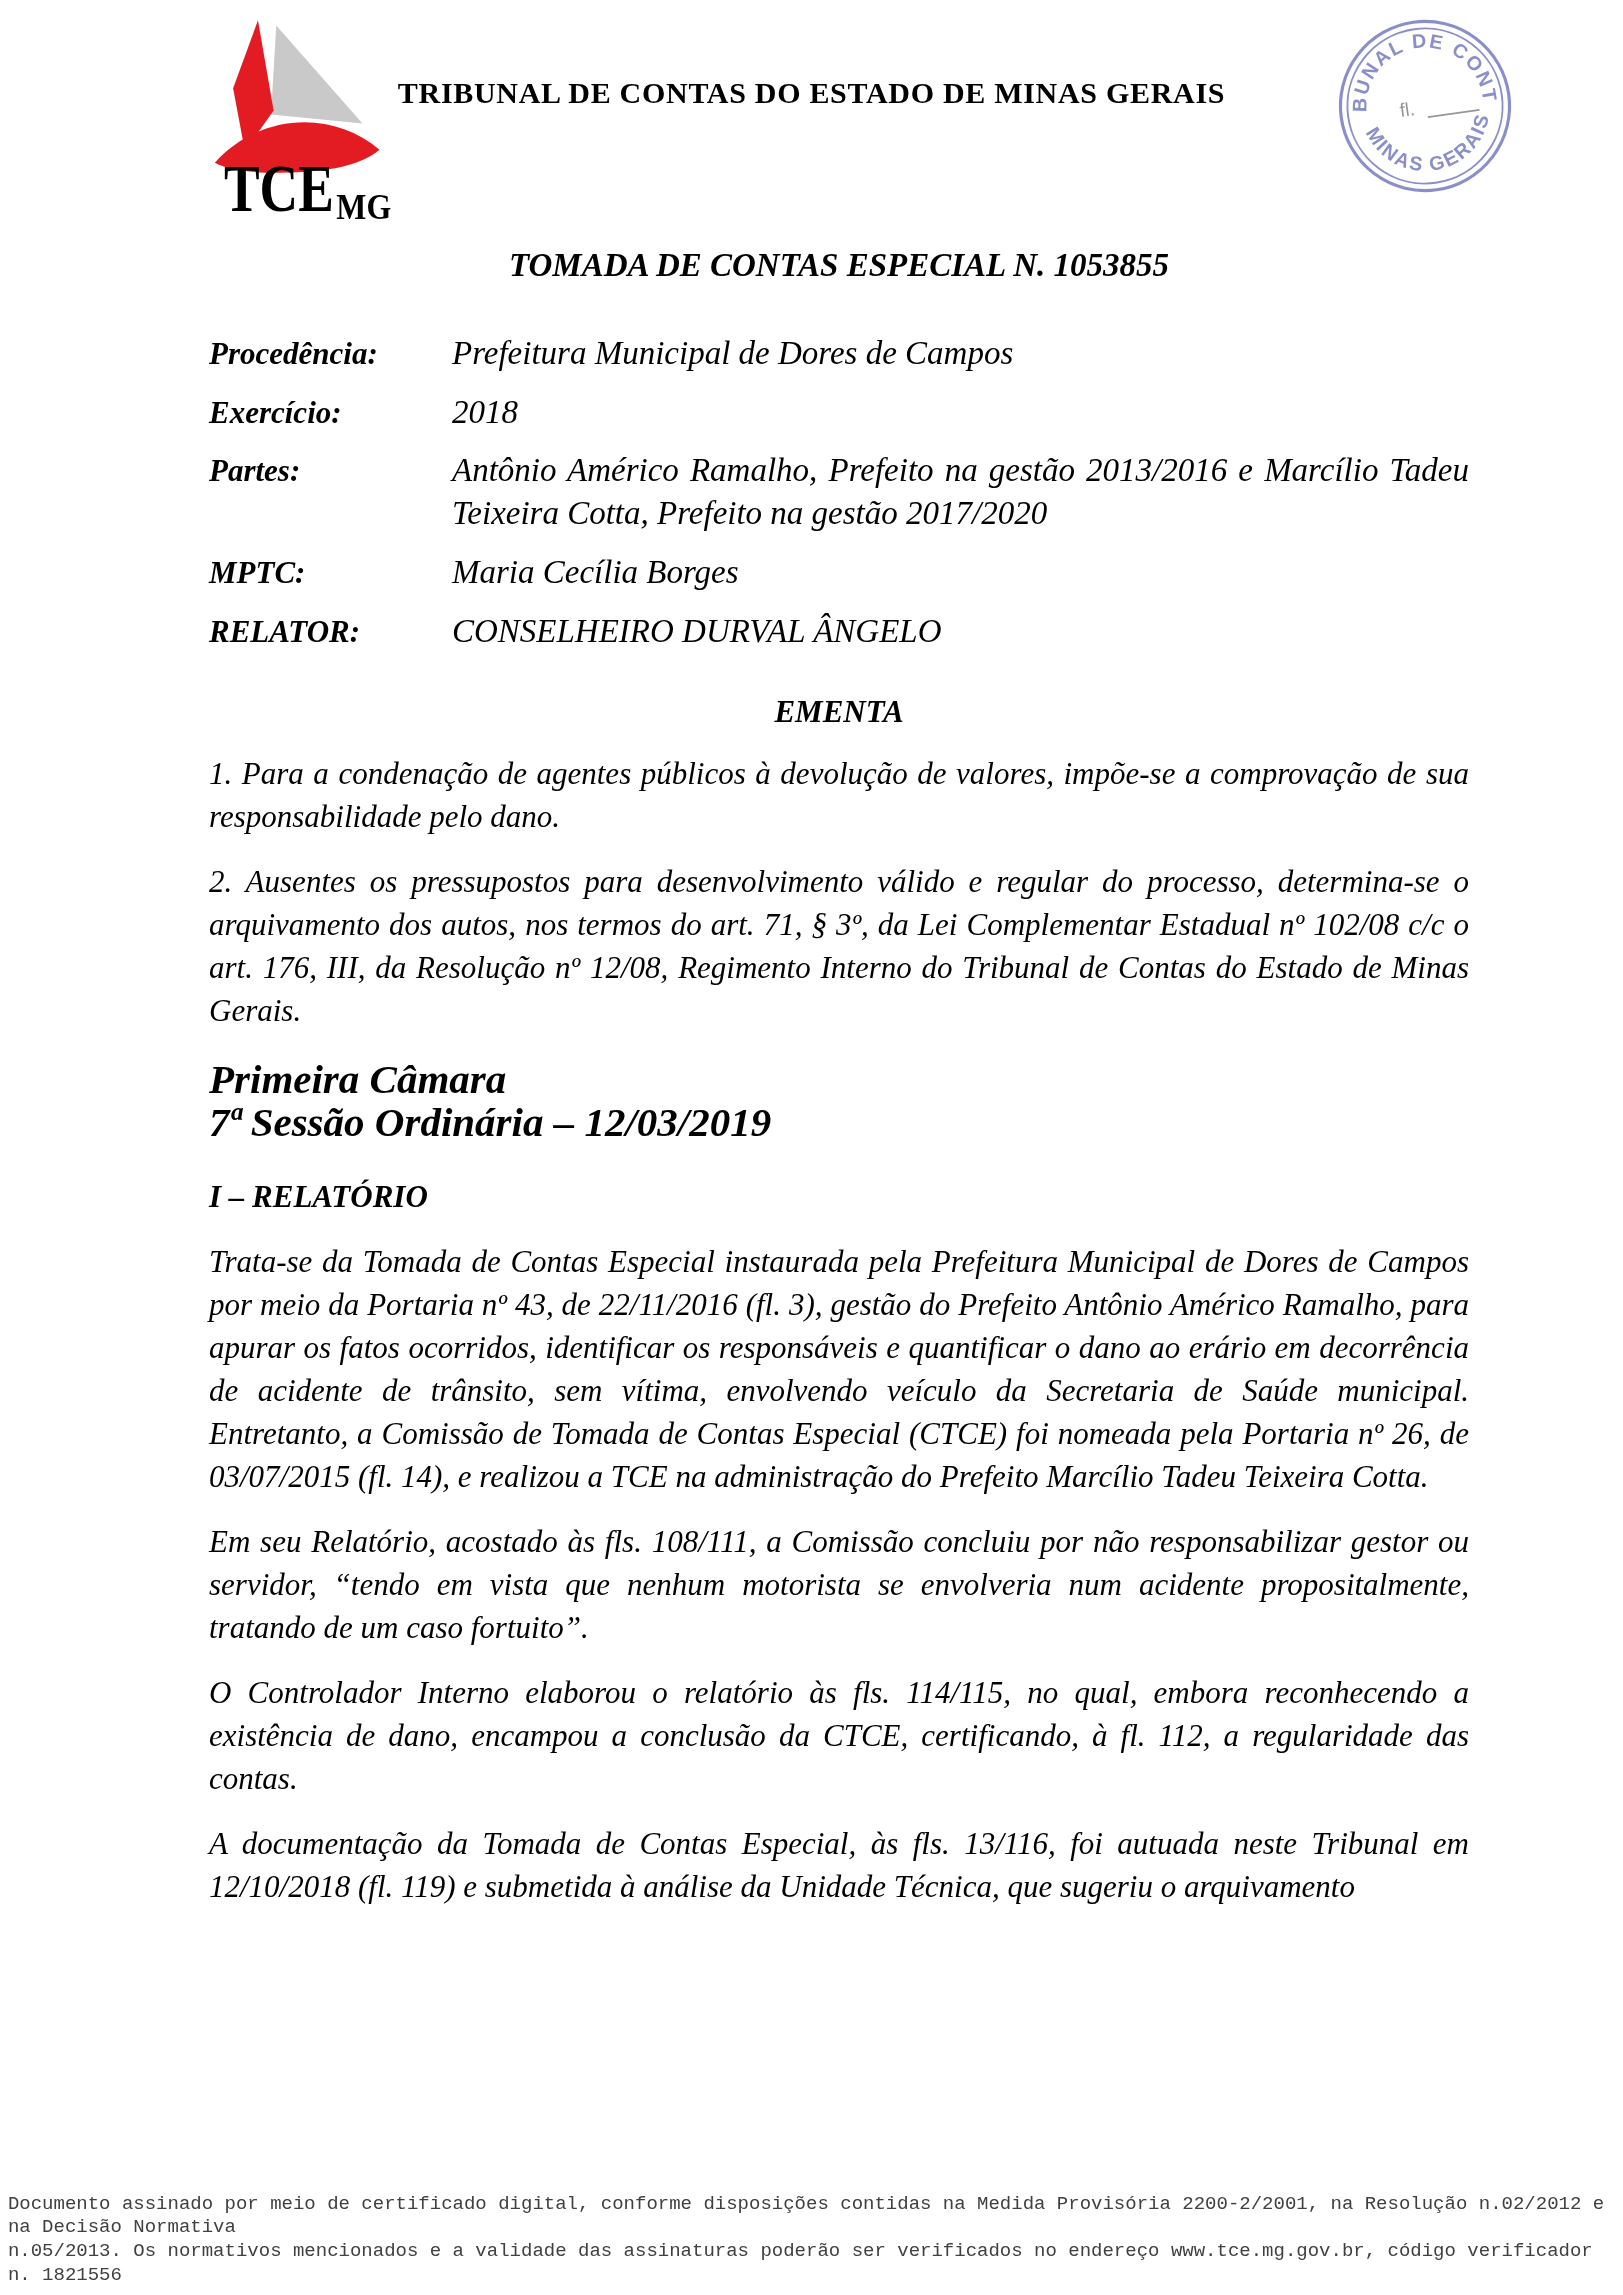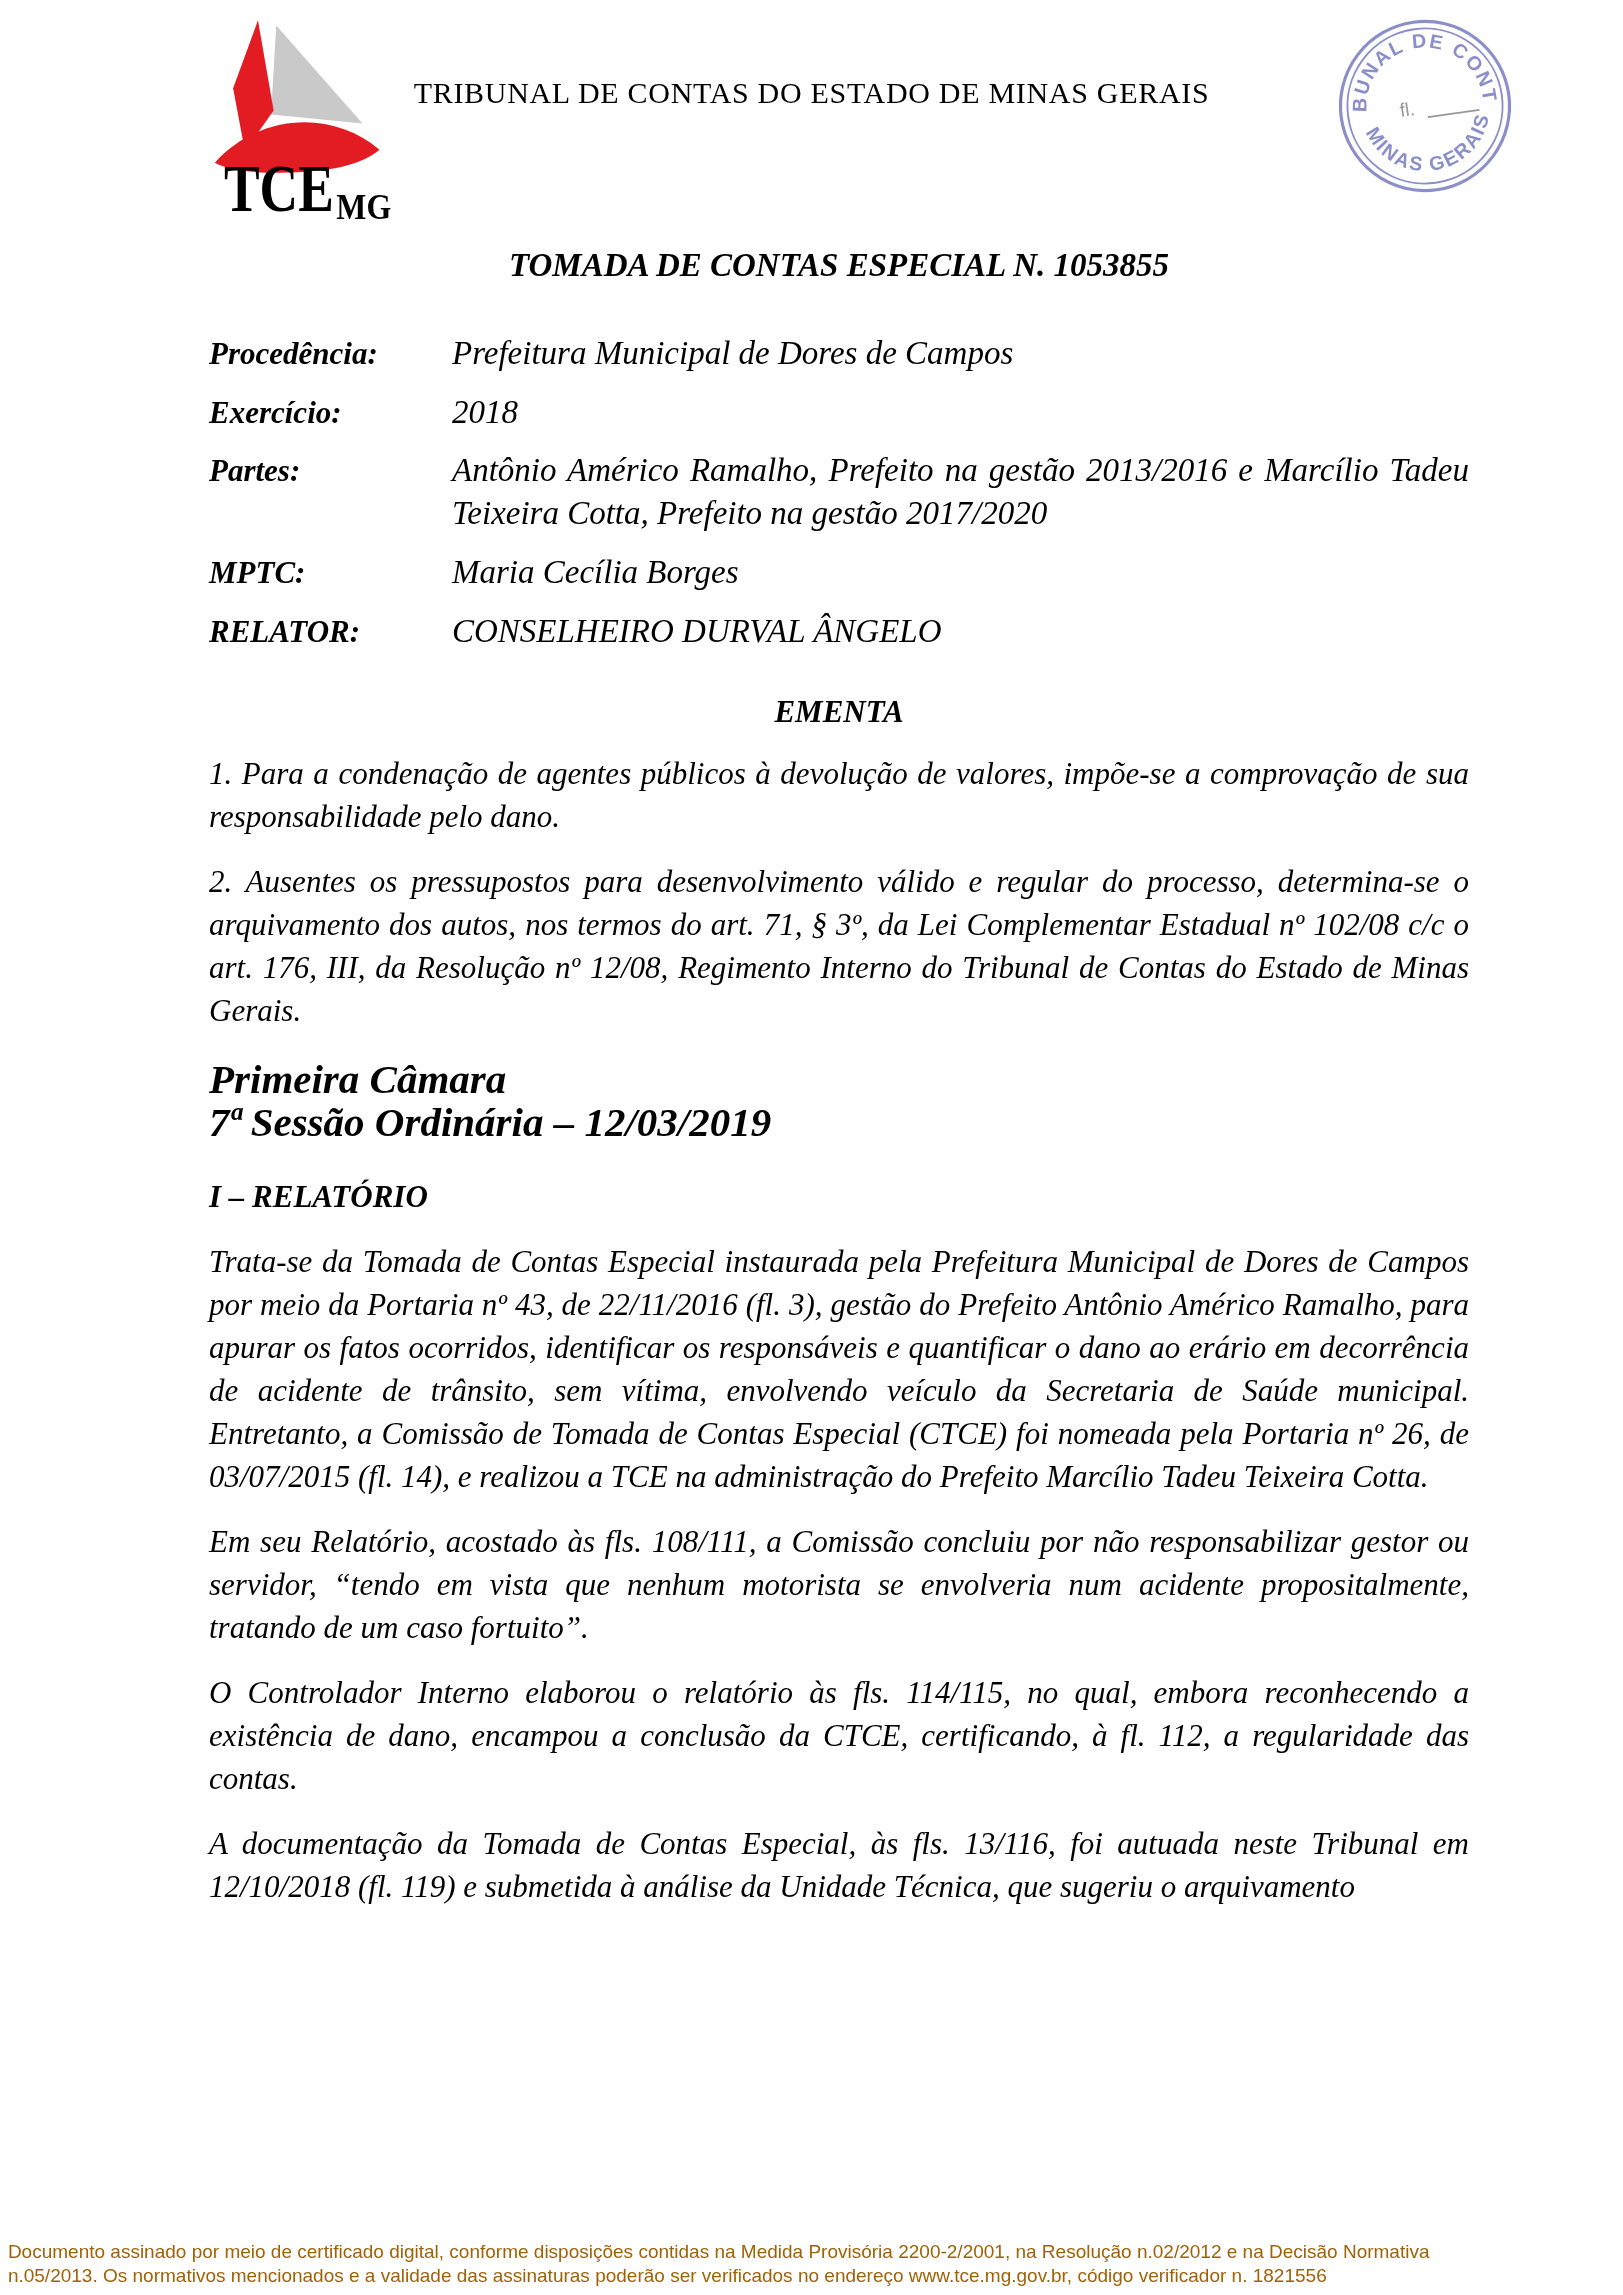--- a/index.html
+++ b/index.html
@@ -2,42 +2,42 @@
 <html lang="pt" style="font-size:10.5px"><head>
 <meta charset="utf-8">
 <style>
   html,body { margin:0; padding:0; background:#ffffff; }
   .page {
     position:relative; width:1623px; height:2295px; background:#ffffff;
     font-family:"Liberation Serif", serif; color:#000; overflow:hidden;
   }
   .hdr { position:relative; height:230px; }
   .org-title {
-    text-align:center; padding-top:76px; font-weight:normal; font-size:30px;
+    text-align:center; padding-top:76px; font-weight:bold; font-size:30px;
     letter-spacing:0.7px;
   }
   .logo { position:absolute; left:207px; top:10.5px; width:196px; height:216px; }
   .stamp { position:absolute; right:109px; top:17px; width:178px; height:178px; }
   .content { margin-left:209px; margin-right:154px;font-style:italic; }
   .doc-title { text-align:center; font-weight:bold; font-size:33px; margin-top:17px; }
   .fields { margin-top:48px; }
   .frow { display:flex; margin-bottom:15.7px; }
   .flabel { flex:none; width:243px; font-weight:bold; font-size:31px; line-height:43px; }
   .fvalue { flex:1; font-size:33px; line-height:43px; text-align:justify; }
   .frow-relator { margin-top:10.5px;align-items:flex-end; }
   .ementa-h { text-align:center; font-weight:bold; font-size:31px; margin-top:41px; }
   .para { font-size:31px; line-height:43px; text-align:justify; margin-top:22px; }
   .ementa-p { margin-top:30px; }
   .center-b { text-align:left; font-weight:bold; font-size:41px; line-height:43px; }
   .session-wrap { margin-top:26px; }
   .report-h { font-weight:bold; font-size:31px; line-height:43px; margin-top:31px; }
   .footer {
     position:absolute; left:7.9px; right:5.2px; bottom:7.9px;
-    font-family:Liberation Sans, sans-serif; font-size:19px; line-height:23.6px;
-    color:#a16207;
+    font-family:Liberation Mono, monospace; font-size:19px; line-height:23.6px;
+    color:#404040;
   }
   svg text { font-family:"Liberation Sans", sans-serif; }
   svg .serifTxt { font-family:"Liberation Serif", serif; }
 </style>
 </head>
 <body>
 
 <div class="page">
 
   <div class="hdr">

